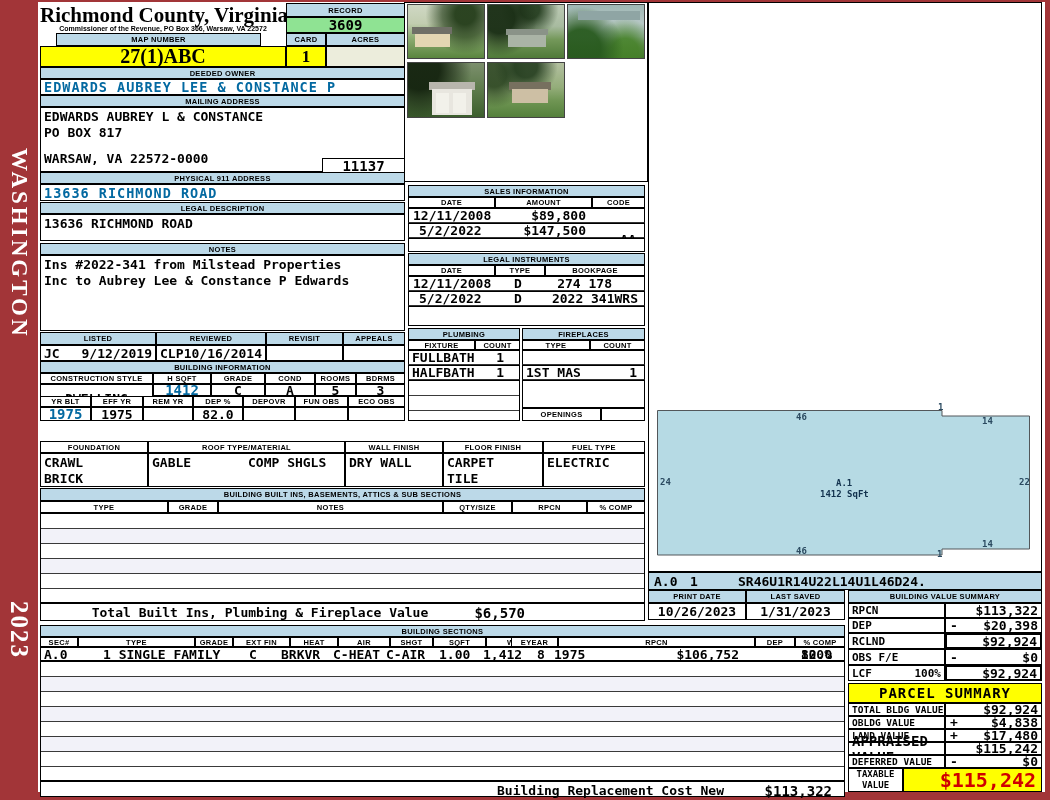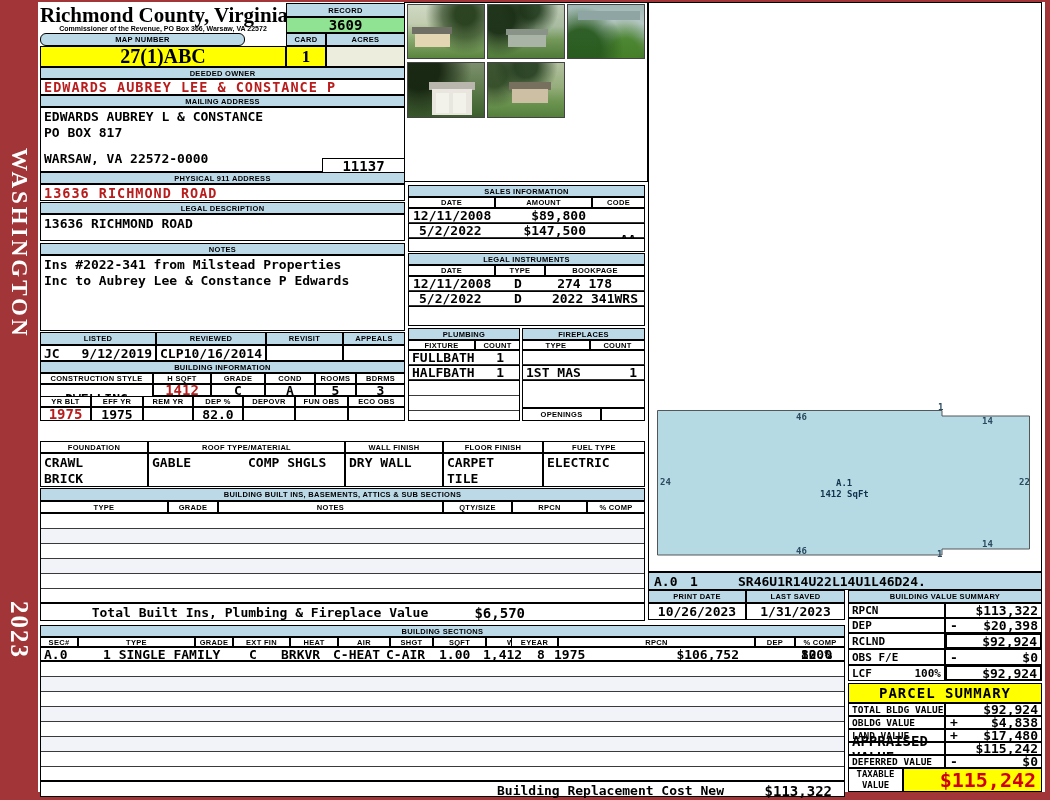--- a/index.html
+++ b/index.html
@@ -17,21 +17,21 @@
   }
   .band { background: #BCD9E8; }
   .whdr { background: #fff; }
   .box { position: absolute; background: #fff; border: 1px solid #000; }
   .cell { position: absolute; background: #fff; border: 1px solid #000; display: flex; align-items: center; }
   .c { justify-content: center; }
   .r { justify-content: flex-end; }
   .sb { justify-content: space-between; padding: 0 3px; }
   .val { position: absolute; font-family: "DejaVu Sans Mono", monospace; font-weight: 700; font-size: 13px; color: #000; line-height: 1.15; white-space: pre; }
   .mono { font-family: "DejaVu Sans Mono", monospace; font-weight: 700; font-size: 13px; color: #000; }
-  .red { color: #b91c1c; }
+  .red { color: #0369a1; }
   .sign { position: absolute; left: 4px; }
   .stripe { background: #F2F2F9; }
   .erow { border-bottom: 1px solid #3a3a3a; }
   .photo { position: absolute; border: 1px solid #444; }
   .dim { position: absolute; font: bold 9px "DejaVu Sans Mono", monospace; color: #2b4a60; }
   .side-text {
     position: absolute; left: 0; width: 38px; color: #fff;
     writing-mode: vertical-rl; display: flex; align-items: center; justify-content: center;
     font-family: "Liberation Serif", serif; font-weight: bold;
   }
@@ -47,21 +47,21 @@
   <div class="side-text" style="top:588px;height:84px;font-size:25px;letter-spacing:2px;">2023</div>
 
   <div class="val" style="left:40px;top:3px;width:246px;text-align:center;font-family:'Liberation Serif',serif;font-size:21px;font-weight:bold;">Richmond County, Virginia</div>
   <div class="val" style="left:40px;top:25px;width:246px;text-align:center;font-family:'Liberation Sans',sans-serif;font-size:7px;font-weight:bold;">Commissioner of the Revenue, PO Box 366, Warsaw, VA 22572</div>
 
   <div class="band" style="left:286px;top:3px;width:119px;height:14px;">RECORD</div>
   <div class="cell c" style="left:286px;top:17px;width:119px;height:16px;background:#8FE393;">
       <span class="mono" style="font-size:14px;">3609</span>
     </div>
 
-  <div class="band" style="left:40px;top:33px;width:205px;height:13px;border-radius:6px;">MAP NUMBER</div>
+  <div class="band" style="left:56px;top:33px;width:205px;height:13px;">MAP NUMBER</div>
   <div class="band" style="left:286px;top:33px;width:40px;height:13px;">CARD</div>
   <div class="band" style="left:326px;top:33px;width:79px;height:13px;">ACRES</div>
 
   <div class="cell c" style="left:40px;top:46px;width:246px;height:21px;background:#FFFF00;">
       <span style="font-family:'Liberation Serif',serif;font-weight:bold;font-size:20px;">27(1)ABC</span>
     </div>
   <div class="cell c" style="left:286px;top:46px;width:40px;height:21px;background:#FFFF00;">
       <span style="font-family:'Liberation Serif',serif;font-weight:bold;font-size:17px;">1</span>
     </div>
   <div class="cell c" style="left:326px;top:46px;width:79px;height:21px;background:#ECEDDC;">

